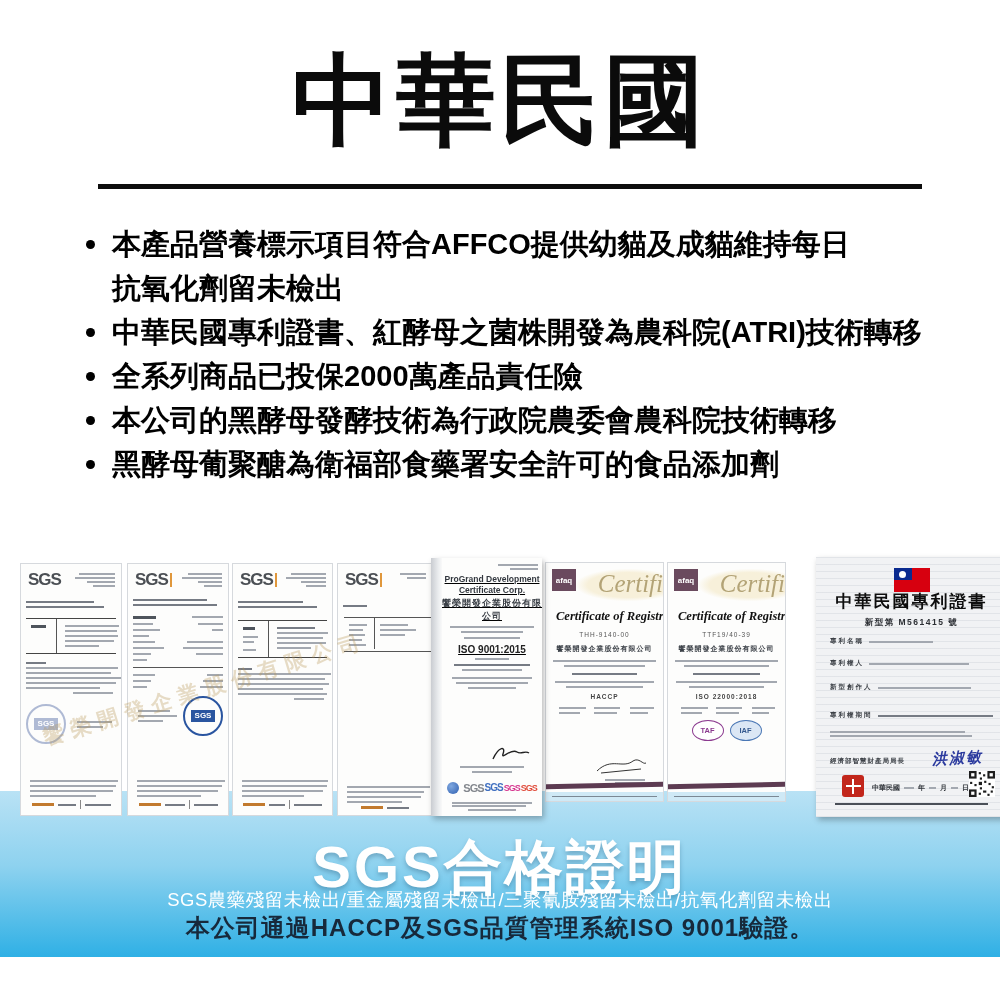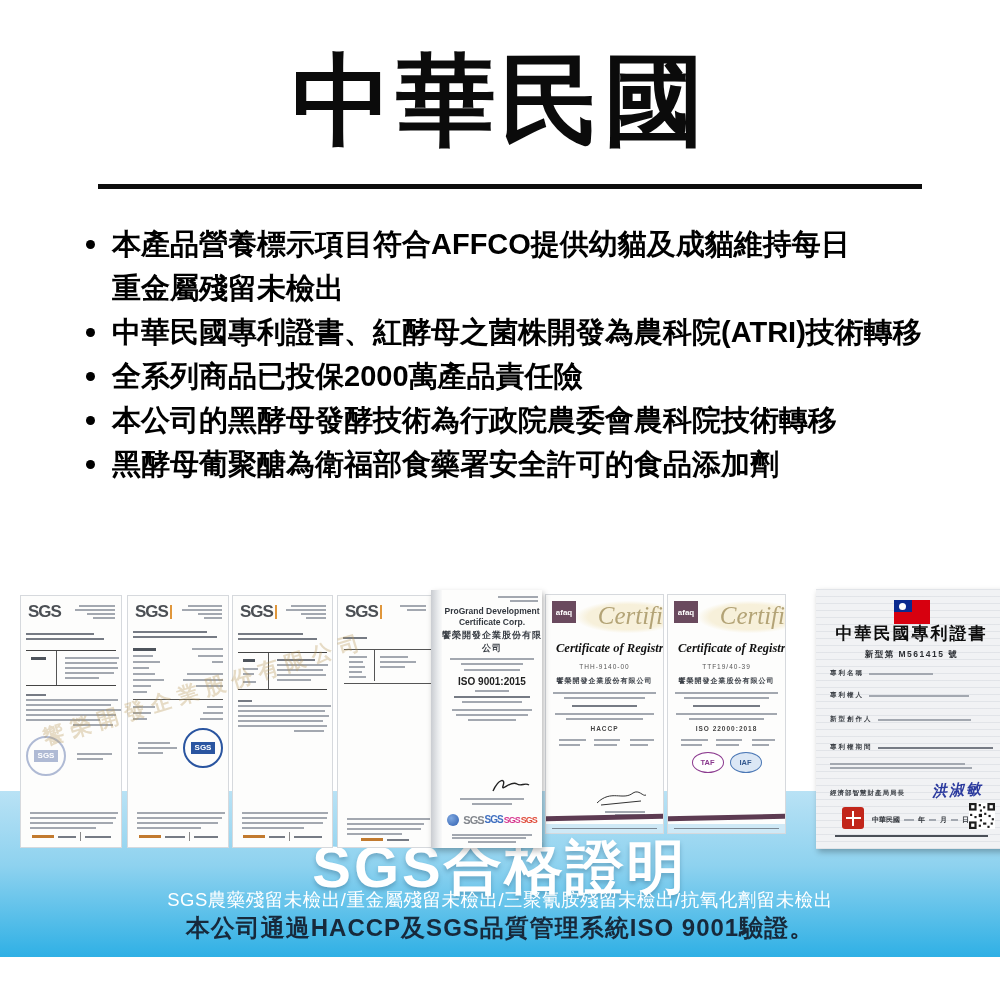--- a/index.html
+++ b/index.html
@@ -10,21 +10,21 @@
          font-size:100px;font-weight:900;color:#0b0b0b;letter-spacing:4px;line-height:1.05;}
   .divider{position:absolute;top:184px;left:98px;width:824px;height:5px;background:#0d0d0d;}
   
   .claims{position:absolute;top:222px;left:82px;width:900px;list-style:none;margin:0;padding:0;}
   .claims li{position:relative;padding-left:30px;font-size:29px;font-weight:700;color:#000;
              line-height:44px;white-space:nowrap;}
   .claims li .dot{position:absolute;left:4px;top:18px;width:9px;height:9px;border-radius:50%;background:#000;}
   .claims li.cont{padding-left:30px;}
   
   .certs{position:absolute;left:0;top:557px;width:1000px;height:264px;z-index:3;}
-  .doc{position:absolute;background:#fdfdfc;border:1px solid #d6d9dd;overflow:hidden;box-sizing:border-box;margin-top:32px;}
+  .doc{position:absolute;background:#fdfdfc;border:1px solid #d6d9dd;overflow:hidden;box-sizing:border-box;}
   .doc.sh{box-shadow:2px 3px 6px rgba(0,0,0,.28);border:none;}
   .b{display:block;height:2px;background:#a3a8b0;margin:3px 5px;}
   .b.d{background:#767b84;}
   .b.k{background:#4e545c;height:3px;}
   .hr{height:1px;background:#555;margin:4px 5px;}
   .sgshead{display:flex;justify-content:space-between;align-items:flex-start;padding:7px 6px 2px 7px;}
   .sgslogo{font-size:17px;font-weight:900;color:#4b4f54;letter-spacing:-1px;line-height:1;}
   .cursor{display:inline-block;width:2px;height:14px;background:#e0973c;margin-left:2px;vertical-align:-2px;}
   .hmini{width:46%;}
   .hmini .b{margin:2px 0 2px auto;}
@@ -38,21 +38,21 @@
   .stamp.faint{border-color:rgba(80,105,165,.45);}
   .stamp.faint .core{background:rgba(80,105,165,.45);}
   .docfoot{position:absolute;left:4px;right:4px;bottom:6px;}
   .footrow{display:flex;justify-content:center;align-items:center;gap:4px;margin-top:2px;}
   .ob{width:22px;height:3px;background:#c27a2e;}
   .vd{width:1px;height:9px;background:#888;}
   .watermark{position:absolute;left:34px;top:100px;width:460px;transform:rotate(-17deg);
              color:rgba(186,152,86,.33);font-size:21px;font-weight:700;letter-spacing:7px;
              pointer-events:none;white-space:nowrap;z-index:5;}
   
-  .isodoc{display:flex;}
+  .isodoc{display:flex;text-decoration:underline;}
   .isoedge{width:11px;background:linear-gradient(90deg,#c9ccd1,#eceef0 70%,#f9f9f9);}
   .isobody{flex:1;position:relative;padding-top:4px;}
   .iso-mini .b{margin:2px 4px 2px auto;width:40%;}
   .iso-co{font-size:8.5px;font-weight:700;color:#33383f;text-align:center;line-height:1.25;margin-top:4px;}
   .iso-zh{font-size:9px;font-weight:700;color:#3a3f46;text-align:center;letter-spacing:1px;margin-top:2px;}
   .iso-std{font-size:10px;font-weight:900;color:#222;text-align:center;margin:5px 0 2px;}
   .isologos{position:absolute;left:0;right:0;bottom:22px;display:flex;align-items:center;justify-content:center;gap:1px;}
   .globe{width:12px;height:12px;border-radius:50%;background:radial-gradient(circle at 35% 35%,#7fa8e0,#2f5fb0);margin-right:3px;}
   .smark{font-weight:900;letter-spacing:-1px;line-height:1;}
   .isonote{position:absolute;left:10%;right:10%;bottom:4px;}
@@ -113,21 +113,21 @@
 </head>
 <body>
 
 <div class="stage">
 
   <div class="title">中華民國</div>
   <div class="divider"></div>
 
   <ul class="claims">
     <li><span class="dot"></span><span>本產品營養標示項目符合AFFCO提供幼貓及成貓維持每日</span></li>
-    <li class="cont"><span>重金屬殘留未檢出</span></li>
+    <li class="cont"><span>抗氧化劑留未檢出</span></li>
     <li><span class="dot"></span><span>中華民國專利證書、紅酵母之菌株開發為農科院(ATRI)技術轉移</span></li>
     <li><span class="dot"></span><span>全系列商品已投保2000萬產品責任險</span></li>
     <li><span class="dot"></span><span>本公司的黑酵母發酵技術為行政院農委會農科院技術轉移</span></li>
     <li><span class="dot"></span><span>黑酵母葡聚醣為衛福部食藥署安全許可的食品添加劑</span></li>
   </ul>
 
   <div class="certs">
     <div class="watermark">饗榮開發企業股份有限公司</div>
 
     <div class="doc" style="left:20px;top:6px;width:102px;height:253px;">

